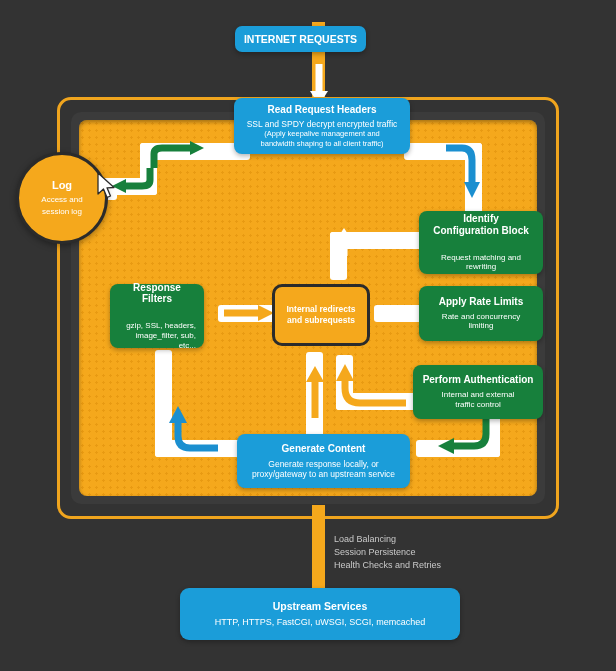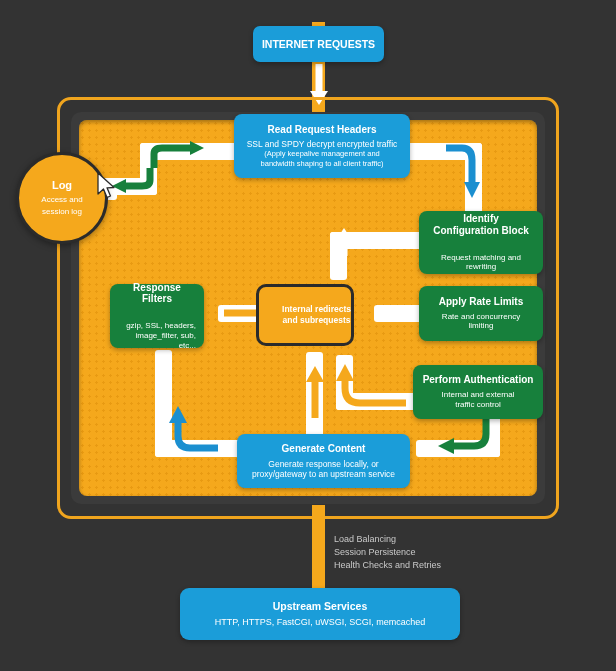--- a/index.html
+++ b/index.html
@@ -63,21 +63,21 @@
 
   <div class="trunk" style="left:312px;top:22px;width:13px;height:100px;"></div>
 
   <div style="position:absolute;left:305px;top:60px;">
     <svg width="28" height="50" viewBox="0 0 28 50">
       <path d="M14 4 L14 34" stroke="#ffffff" stroke-width="7" fill="none"></path>
       <path d="M14 45 L5 31 L23 31 Z" fill="#ffffff"></path>
     </svg>
   </div>
 
-  <div class="node blue" style="left:253px;top:26px;width:131px;height:36px;border-radius:7px;font-size:10.5px;">
+  <div class="node blue" style="left:235px;top:26px;width:131px;height:26px;border-radius:7px;font-size:10.5px;">
     <div class="t">INTERNET REQUESTS</div>
   </div>
 
   <div id="outer-frame"></div>
   <div id="inner-panel"></div>
   <div id="orange-area"></div>
 
   <div class="chan r" style="left:140px;top:143px;width:110px;height:17px;"></div>
   <div class="chan r" style="left:140px;top:143px;width:17px;height:52px;"></div>
   <div class="chan r" style="left:100px;top:178px;width:57px;height:17px;"></div>
@@ -168,21 +168,21 @@
     </svg>
   </div>
 
   <div style="position:absolute;left:150px;top:396px;">
     <svg width="76" height="66" viewBox="0 0 76 66">
       <path d="M68 52 L40 52 Q28 52 28 40 L28 26" stroke="#1b8fd0" stroke-width="7" fill="none"></path>
       <path d="M28 10 L19 27 L37 27 Z" fill="#1b8fd0"></path>
     </svg>
   </div>
 
-  <div class="node blue" style="left:234px;top:114px;width:176px;height:64px;font-size:8.5px;">
+  <div class="node blue" style="left:234px;top:98px;width:176px;height:56px;font-size:8.5px;">
     <div class="t" style="font-size:10px;">Read Request Headers</div>
     <div class="s" style="margin-top:3px;">SSL and SPDY decrypt encrypted traffic</div>
     <div class="s2" style="white-space:pre-line;font-size:7.5px;">(Apply keepalive management and
 bandwidth shaping to all client traffic)</div>
   </div>
 
   <div class="node green" style="left:419px;top:211px;width:124px;height:63px;font-size:8px;">
     <div class="t" style="font-size:10px;white-space:pre-line;">Identify
 Configuration Block</div>
     <div class="s" style="margin-top:16px;">Request matching and rewriting</div>
@@ -205,21 +205,21 @@
     <div class="s" style="margin-top:16px;white-space:pre-line;text-align:right;">gzip, SSL, headers,
 image_filter, sub, etc...</div>
   </div>
 
   <div class="node blue" style="left:237px;top:434px;width:173px;height:54px;font-size:8.5px;">
     <div class="t" style="font-size:10px;">Generate Content</div>
     <div class="s" style="margin-top:4px;white-space:pre-line;">Generate response locally, or
 proxy/gateway to an upstream service</div>
   </div>
 
-  <div id="center-node" style="left:256px;top:284px;width:98px;height:62px;font-size:8.5px;justify-content:flex-end;">
+  <div id="center-node" style="left:272px;top:284px;width:98px;height:62px;font-size:8.5px;">
     <div style="white-space:pre-line;">Internal redirects
 and subrequests</div>
   </div>
 
   <div id="log-node" style="left:16px;top:152px;width:92px;height:92px;font-size:8px;">
     <div class="t" style="font-size:11px;">Log</div>
     <div style="margin-top:3px;white-space:pre-line;line-height:1.45;">Access and
 session log</div>
   </div>
 

